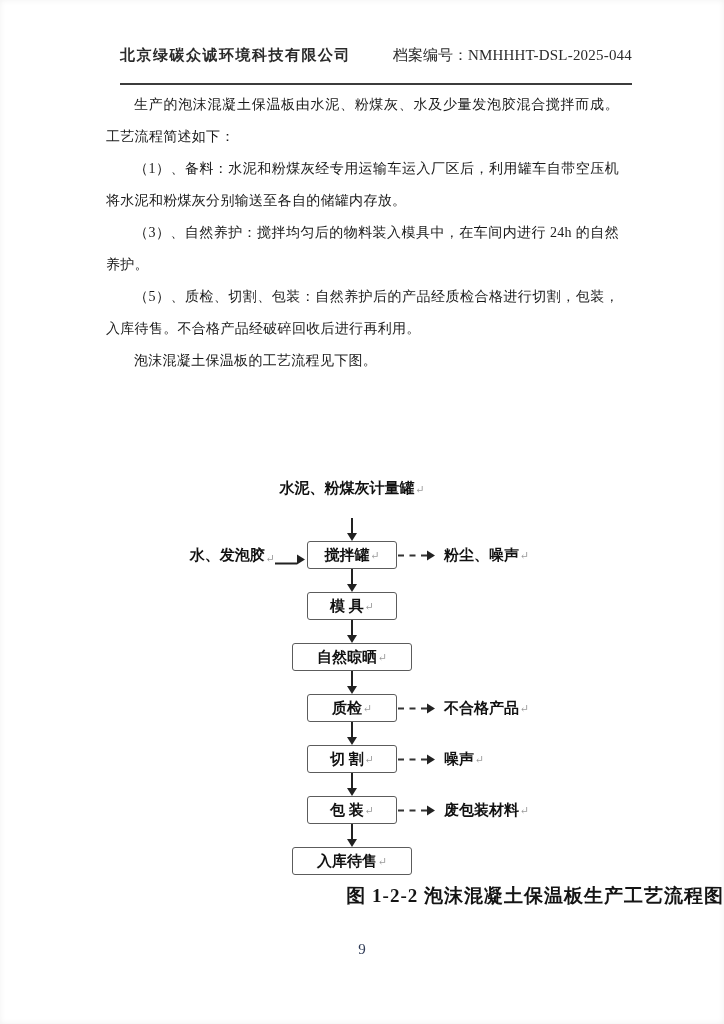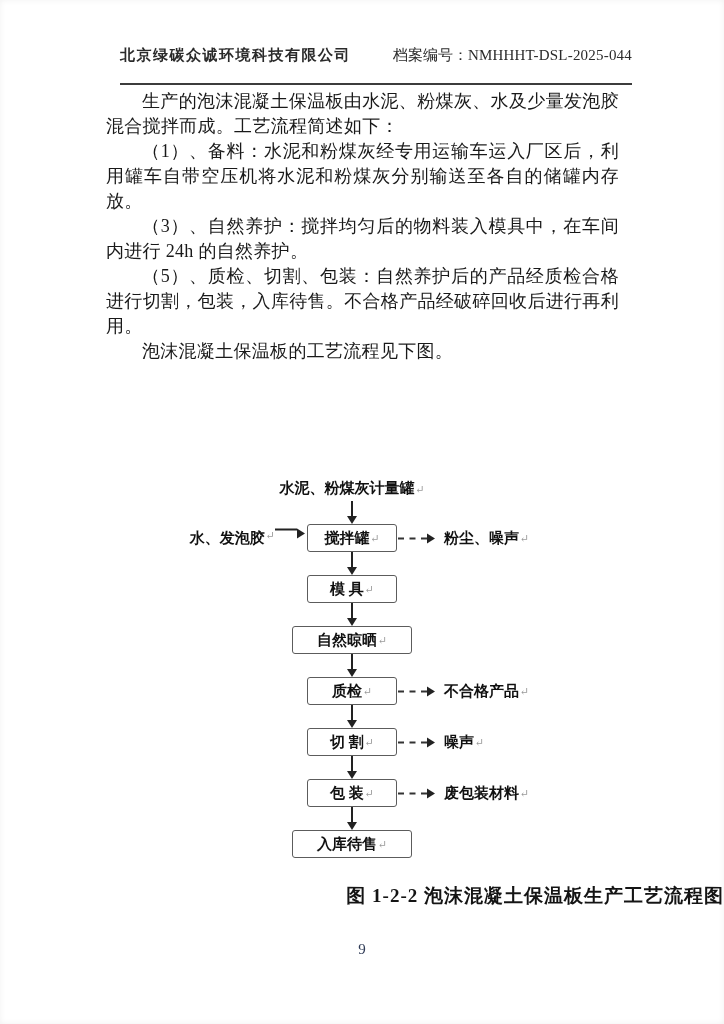--- a/index.html
+++ b/index.html
@@ -23,34 +23,34 @@
     display:flex; justify-content:space-between; align-items:baseline;
     border-bottom:2px solid #3c3c3c; padding-bottom:18px;margin-left:14px;
   }
   .header .company { font-size:15px; letter-spacing:1.5px; color:#2a2a2a; font-weight:600; }
   .header .docnum  { font-size:15px; color:#2a2a2a; font-weight:400; }
   .header .docnum .num { letter-spacing:0.2px; }
 
   
   .body-text {
     position:absolute; top:89px; left:106px; width:513px;
-    font-size:18px; line-height:25px;
+    font-size:14px; line-height:32px;
     text-align:justify; text-justify:inter-ideograph;
     color:#191919; letter-spacing:0.3px;
   }
   .body-text p { text-indent:2em; }
 
   
   .flowchart {
     position:absolute; top:479px; left:0; right:20px;
     display:flex; flex-direction:column; align-items:center;
   }
   .fc-top-label {
     font-size:15px; font-weight:700; color:#111;
-    white-space:nowrap; line-height:18px; margin-bottom:3px;
+    white-space:nowrap; line-height:18px; margin-bottom:20px;
   }
   .v-arrow { display:flex; flex-direction:column; align-items:center; height:23px; }
   .v-arrow .shaft { width:0; height:15px; border-left:2px solid #222; }
   .v-arrow .head  {
     width:0; height:0;
     border-left:5px solid transparent; border-right:5px solid transparent;
     border-top:8px solid #222;
   }
   .fc-row { position:relative; }
   .fc-box {
@@ -65,21 +65,21 @@
   .pmark { font-size:11px; color:#9a9a9a; font-weight:400; margin-left:1px; }
 
   .fc-side-right {
     position:absolute; left:calc(100% + 1px); top:50%;
     transform:translateY(-50%);
     display:flex; align-items:center; white-space:nowrap;
   }
   .fc-side-left {
     position:absolute; right:calc(100% + 2px); top:50%;
     transform:translateY(-50%);
-    display:flex; align-items:flex-start; white-space:nowrap;
+    display:flex; align-items:flex-end; white-space:nowrap;
   }
   .dash-line  { width:29px; height:0; border-top:2px dashed #333; }
   .solid-line { width:22px; height:0; border-top:2px solid #222; }
   .head-right {
     width:0; height:0;
     border-top:5px solid transparent; border-bottom:5px solid transparent;
     border-left:8px solid #222;
   }
   .fc-side-right .head-right { margin-right:9px; }
   .side-label { font-size:15px; font-weight:700; color:#111; }

